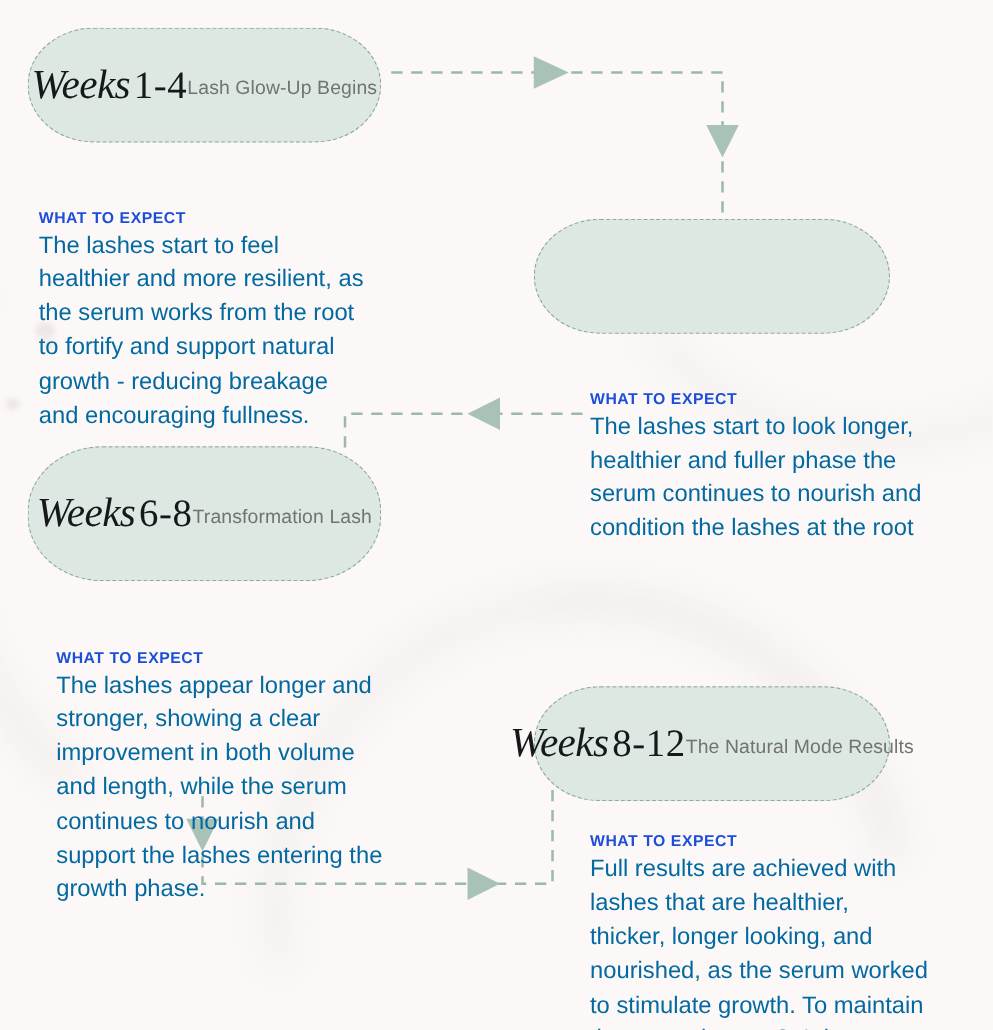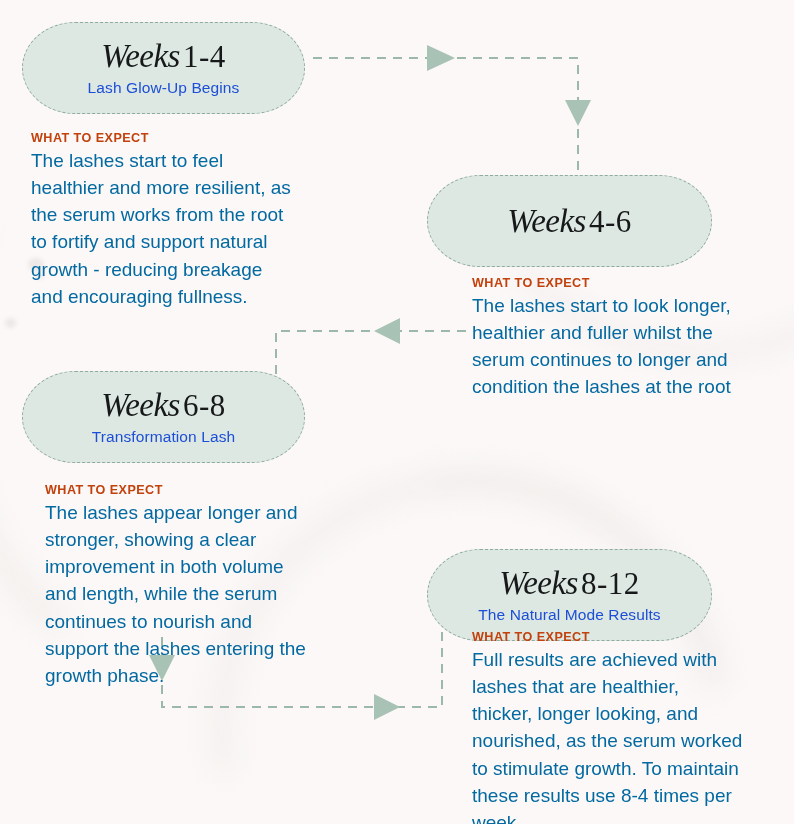--- a/index.html
+++ b/index.html
@@ -73,21 +73,21 @@
   }
 
   
   .stage-card {
     position: absolute;
     z-index: 3;
     background: #dce8e1;
     border: 1.6px dashed #8fab9d;
     border-radius: 60px / 52px;
     display: flex;
-    flex-direction: column;
+    flex-direction: row;
     align-items: center;
     justify-content: center;
     text-align: center;
   }
 
   .card-title {
     font-family: "Liberation Serif", "DejaVu Serif", serif;
     font-size: 31px;
     line-height: 1.05;
     color: #16181a;
@@ -104,47 +104,48 @@
   .card-title .range {
     font-style: normal;
     font-weight: 400;
     letter-spacing: .5px;
   }
   .card-sub {
     margin-top: 5px;
     font-family: "Liberation Sans", sans-serif;
     font-size: 15.5px;
     font-weight: 400;
-    color: #1d4ed8;
+    color: #737373;
     letter-spacing: .1px;
     white-space: nowrap;
   }
 
   
   .expect {
     position: absolute;
     z-index: 3;
   }
   .expect-label {
     font-size: 12.6px;
     font-weight: 700;
     letter-spacing: .45px;
-    color: #c2410c;
+    color: #1d4ed8;
     margin-bottom: 2px;
+    margin-top: 36px;
   }
   .expect-body {
     font-size: 19px;
     line-height: 1.43;
     color: #0369a1;
   }
 
   
   #card-1 { left: 22px;  top: 22px;  width: 283px; height: 92px; }
   #card-2 { left: 427px; top: 175px; width: 285px; height: 92px; }
-  #card-3 { left: 22px;  top: 371px; width: 283px; height: 92px; }
+  #card-3 { left: 22px;  top: 357px; width: 283px; height: 108px; }
   #card-4 { left: 427px; top: 549px; width: 285px; height: 92px; }
 
   #expect-1 { left: 31px;  top: 131px; width: 268px; }
   #expect-2 { left: 472px; top: 276px; width: 270px; }
   #expect-3 { left: 45px;  top: 483px; width: 262px; }
   #expect-4 { left: 472px; top: 630px; width: 272px; }
 </style>
 </head>
 <body>
 
@@ -183,27 +184,24 @@
     <span class="script">Weeks</span><span class="range">1-4</span>
   </div>
   <div class="card-sub">Lash Glow-Up Begins</div>
 </div>
 <div class="expect" id="expect-1">
   <div class="expect-label">WHAT TO EXPECT</div>
   <div class="expect-body">The lashes start to feel healthier and more resilient, as the serum works from the root to fortify and support natural growth - reducing breakage and encouraging fullness.</div>
 </div>
 
 <div class="stage-card" id="card-2">
-  <div class="card-title">
-    <span class="script">Weeks</span><span class="range">4-6</span>
-  </div>
 </div>
 <div class="expect" id="expect-2">
   <div class="expect-label">WHAT TO EXPECT</div>
-  <div class="expect-body">The lashes start to look longer, healthier and fuller whilst the serum continues to longer and condition the lashes at the root</div>
+  <div class="expect-body">The lashes start to look longer, healthier and fuller phase the serum continues to nourish and condition the lashes at the root</div>
 </div>
 
 <div class="stage-card" id="card-3">
   <div class="card-title">
     <span class="script">Weeks</span><span class="range">6-8</span>
   </div>
   <div class="card-sub">Transformation Lash</div>
 </div>
 <div class="expect" id="expect-3">
   <div class="expect-label">WHAT TO EXPECT</div>

